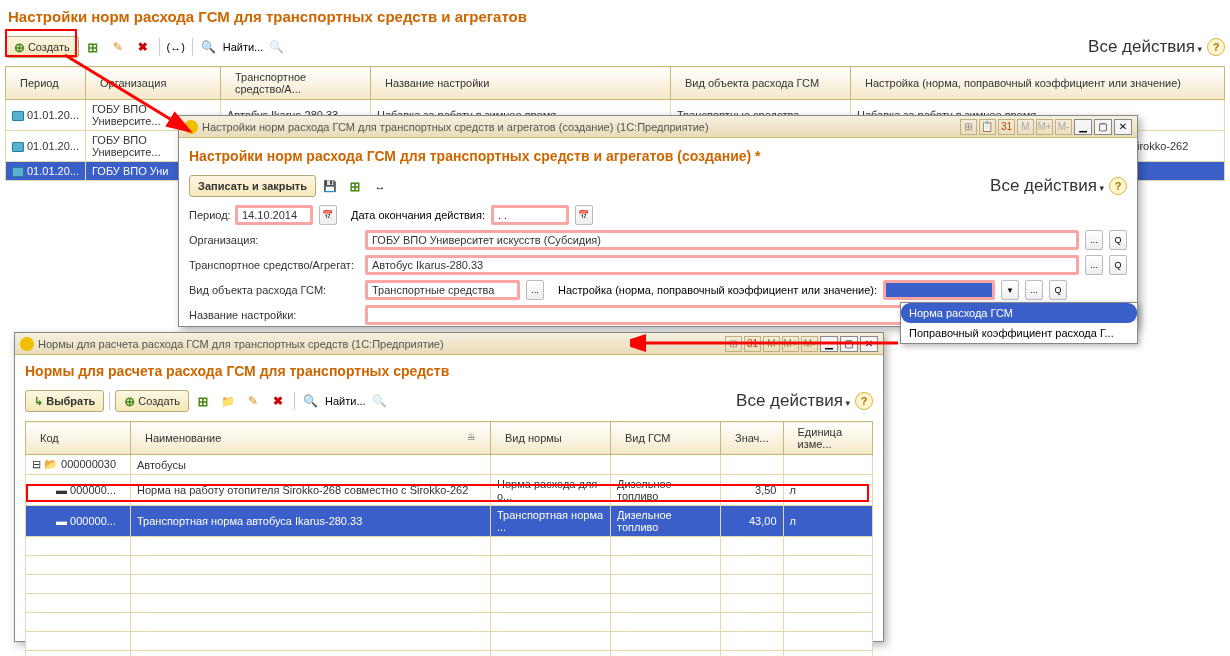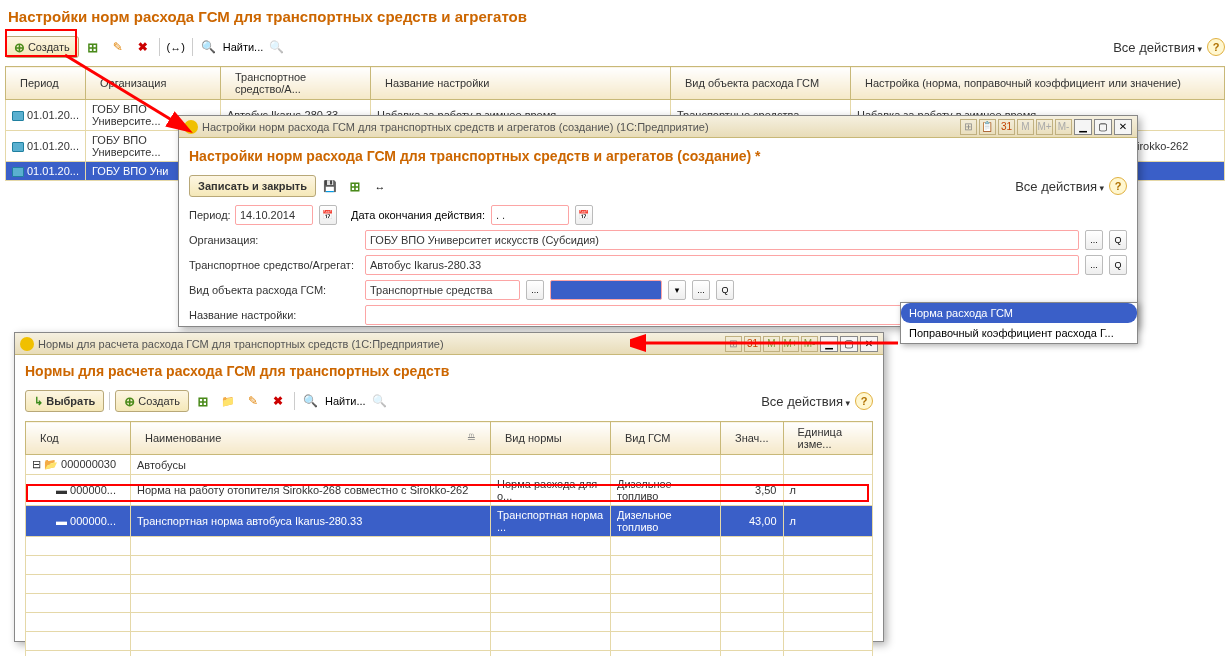--- a/index.html
+++ b/index.html
@@ -10,21 +10,21 @@
   .toolbar { display: flex; align-items: center; gap: 3px; padding: 3px 0; }
   .toolbar-right { margin-left: auto; display: flex; align-items: center; gap: 5px; }
   
   .btn { display: inline-flex; align-items: center; gap: 3px; height: 22px; padding: 0 8px;
     border: 1px solid #b8a878; border-radius: 3px;
     background: linear-gradient(#fdf6e3, #f5e8b8); cursor: pointer; color: #333; }
   .btn-icon { display: inline-flex; align-items: center; justify-content: center; width: 22px; height: 22px;
     border: 1px solid transparent; border-radius: 3px; cursor: pointer; }
   .sep { width: 1px; height: 18px; background: #ccc; margin: 0 2px; }
   
-  .drop-link { color: #333; cursor: pointer; font-size: 13px; }
+  .drop-link { color: #333; cursor: pointer; font-size: 17px; }
   .drop-link::after { content: " ▾"; font-size: 9px; }
   .help-icon { width: 18px; height: 18px; border: 1px solid #e0b040; border-radius: 50%;
     background: #fff7d0; color: #b07000; display: inline-flex; align-items: center; justify-content: center;
     font-size: 11px; font-weight: bold; cursor: pointer; }
   
   .red-box { position: absolute; border: 2px solid red; pointer-events: none; z-index: 50; }
   
   .table-main { border: 1px solid #c8b878; margin-top: 5px; width: 100%; border-collapse: collapse; background: #fff; }
   .table-main th { background: linear-gradient(#fff, #f5e8c8); border: 1px solid #c8b878; padding: 4px 14px; text-align: left;
     font-weight: normal; color: #333; }
@@ -41,21 +41,21 @@
   .win-titlebar .wc { width: 18px; height: 16px; border: 1px solid #888; background: #f5f5f5;
     display: inline-flex; align-items: center; justify-content: center; font-size: 10px; cursor: pointer; }
   .win-titlebar .tbicon { width: 17px; height: 16px; display: inline-flex; align-items: center; justify-content: center;
     font-size: 10px; border: 1px solid #c0b080; }
   
   .win-body { padding: 10px; }
   .win-h1 { color: #cc6600; font-size: 14px; font-weight: bold; margin: 0 0 8px 0; }
   
   .form-row { display: flex; align-items: center; margin: 5px 0; gap: 6px; }
   .form-label { width: 170px; color: #333; }
-  .input { border: 1px solid #fca5a5; height: 20px; padding: 0 4px; background: #fff; color: #333;
+  .input { border: 3px solid #fca5a5; height: 20px; padding: 0 4px; background: #fff; color: #333;
     display: inline-flex; align-items: center; border-radius: 2px; }
   .input-btn { width: 18px; height: 20px; border: 1px solid #bbb; background: linear-gradient(#fff,#eee);
     display: inline-flex; align-items: center; justify-content: center; font-size: 9px; cursor: pointer;
     border-radius: 2px; }
   
   .dropdown { position: absolute; border: 1px solid #888; background: #fff; box-shadow: 2px 2px 6px rgba(0,0,0,0.3);
     z-index: 200; }
   .dropdown-item { padding: 4px 8px; cursor: pointer; border-radius: 9px; }
   .dropdown-item.sel { background: #3a5fc8; color: #fff; }
   
@@ -196,20 +196,21 @@
     <div class="form-row">
       <span class="form-label">Транспортное средство/Агрегат:</span>
       <span class="input" style="flex:1;">Автобус Ikarus-280.33</span>
       <span class="input-btn">...</span>
       <span class="input-btn">Q</span>
     </div>
     <div class="form-row">
       <span class="form-label">Вид объекта расхода ГСМ:</span>
       <span class="input" style="width:155px;">Транспортные средства</span>
       <span class="input-btn">...</span>
+      <span style="margin-left:8px;">Настройка (норма, поправочный коэффициент или значение):</span>
       <span class="input" style="width:112px; background:#3a5fc8;"></span>
       <span class="input-btn">▾</span>
       <span class="input-btn">...</span>
       <span class="input-btn">Q</span>
     </div>
     <div class="form-row">
       <span class="form-label">Название настройки:</span>
       <span class="input" style="flex:1;"></span>
     </div>
   </div>

